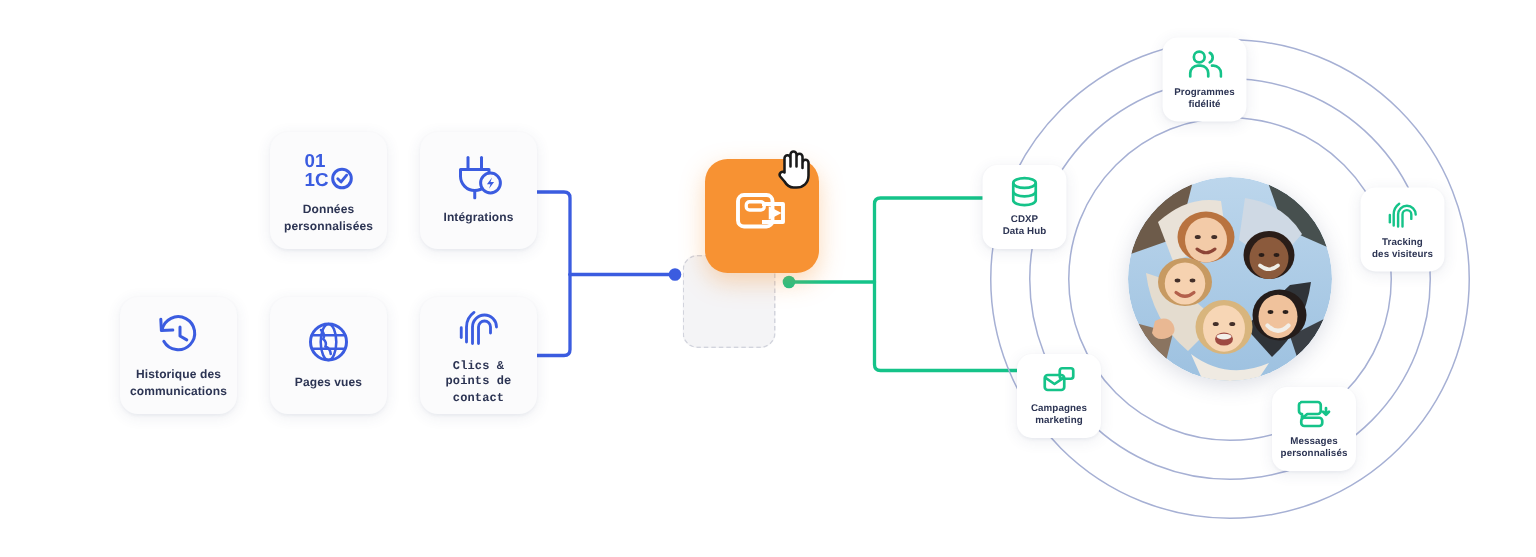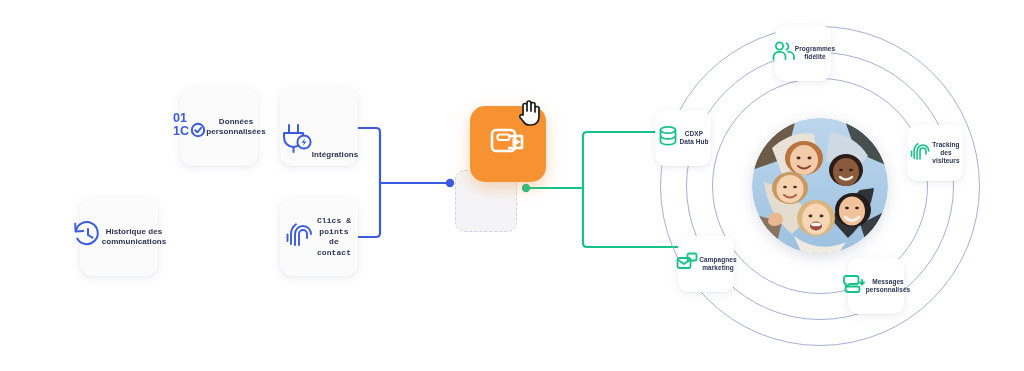--- a/index.html
+++ b/index.html
@@ -10,21 +10,21 @@
     overflow: hidden;
   }
   #stage { position: relative; width: 1024px; height: 371px; background: #ffffff; }
 
   
   .card {
     position: absolute;
     background: #fbfbfc;
     border-radius: 12px;
     box-shadow: 0 2px 10px rgba(60,70,110,.09), 0 1px 2px rgba(60,70,110,.05);
-    display: flex; 
+    display: flex; flex-direction: column;
     align-items: center; justify-content: center;
     text-align: center;
   }
   .card .ic { display:flex; align-items:center; justify-content:center; }
   .card .lbl {
     color: #2c3453;
     font-weight: 700;
     letter-spacing: .01em;
   }
 
@@ -101,21 +101,21 @@
       <svg width="34" height="30" viewBox="0 0 34 30" fill="none">
         <text x="1" y="13" font-family="Liberation Sans, sans-serif" font-size="12.5" font-weight="700" fill="#3b5ce0">01</text>
         <text x="1" y="26" font-family="Liberation Sans, sans-serif" font-size="12.5" font-weight="700" fill="#3b5ce0">1C</text>
         <circle cx="26" cy="21" r="6.2" stroke="#3b5ce0" stroke-width="2"></circle>
         <path d="M23.2 21.2 L25.4 23.3 L29.1 18.8" stroke="#3b5ce0" stroke-width="1.9" fill="none" stroke-linecap="round" stroke-linejoin="round"></path>
       </svg>
     </span>
     <span class="lbl">Données<br>personnalisées</span>
   </div>
 
-  <div class="card lcard" style="left:280px; top:88px;align-items:flex-end;">
+  <div class="card lcard" style="left:280px; top:88px;">
     <span class="ic">
       <svg width="32" height="30" viewBox="0 0 32 30" fill="none">
         <line x1="9" y1="2" x2="9" y2="9" stroke="#3b5ce0" stroke-width="2" stroke-linecap="round"></line>
         <line x1="18" y1="2" x2="18" y2="9" stroke="#3b5ce0" stroke-width="2" stroke-linecap="round"></line>
         <path d="M4 10 H23 V14.5 A9.5 9.5 0 0 1 13.5 24 A9.5 9.5 0 0 1 4 14.5 Z" stroke="#3b5ce0" stroke-width="2" fill="none" stroke-linejoin="round"></path>
         <line x1="13.5" y1="24" x2="13.5" y2="29" stroke="#3b5ce0" stroke-width="2" stroke-linecap="round"></line>
         <circle cx="24" cy="19" r="6.6" fill="#fbfbfc" stroke="#3b5ce0" stroke-width="2"></circle>
         <path d="M25 15.3 L21.6 19.8 H24 L23 22.9 L26.4 18.4 H24 Z" fill="#3b5ce0"></path>
       </svg>
     </span>
@@ -126,20 +126,31 @@
     <span class="ic">
       <svg width="30" height="30" viewBox="0 0 30 30" fill="none">
         <path d="M4 12 A11 11 0 1 1 5.2 19.5" stroke="#3b5ce0" stroke-width="2" fill="none" stroke-linecap="round"></path>
         <path d="M3.2 4.8 L3.6 12.4 L11.2 12" stroke="#3b5ce0" stroke-width="2" fill="none" stroke-linecap="round" stroke-linejoin="round"></path>
         <path d="M16 10 V16 L20.5 18.6" stroke="#3b5ce0" stroke-width="2" fill="none" stroke-linecap="round" stroke-linejoin="round"></path>
       </svg>
     </span>
     <span class="lbl">Historique des<br>communications</span>
   </div>
 
+  <div class="card lcard" style="left:180px; top:198px;">
+    <span class="ic">
+      <svg width="30" height="30" viewBox="0 0 30 30" fill="none">
+        <circle cx="15" cy="15" r="12" stroke="#3b5ce0" stroke-width="2"></circle>
+        <ellipse cx="15" cy="15" rx="5.2" ry="12" stroke="#3b5ce0" stroke-width="1.7"></ellipse>
+        <path d="M4 10.5 H26 M4 19.5 H26" stroke="#3b5ce0" stroke-width="1.6"></path>
+        <path d="M10 7 Q13 10 11.5 13 Q14 15 13 18 Q16 19 16.5 23" stroke="#3b5ce0" stroke-width="1.7" fill="none" stroke-linecap="round"></path>
+      </svg>
+    </span>
+    <span class="lbl">Pages vues</span>
+  </div>
 
   <div class="card lcard" style="left:280px; top:198px;font-family:Liberation Mono, monospace;">
     <span class="ic">
       <svg width="30" height="30" viewBox="0 0 30 30" fill="none" stroke="#3b5ce0" stroke-width="1.9" stroke-linecap="round">
         <path d="M15 26 V15 A4 4 0 0 1 19 11 A4 4 0 0 1 23 15 V19"></path>
         <path d="M11 26 V15 A8 8 0 0 1 19 7 A8 8 0 0 1 27 15"></path>
         <path d="M7 25 V15 A12 12 0 0 1 12 5.3"></path>
         <path d="M3.5 22 V15.5"></path>
       </svg>
     </span>

